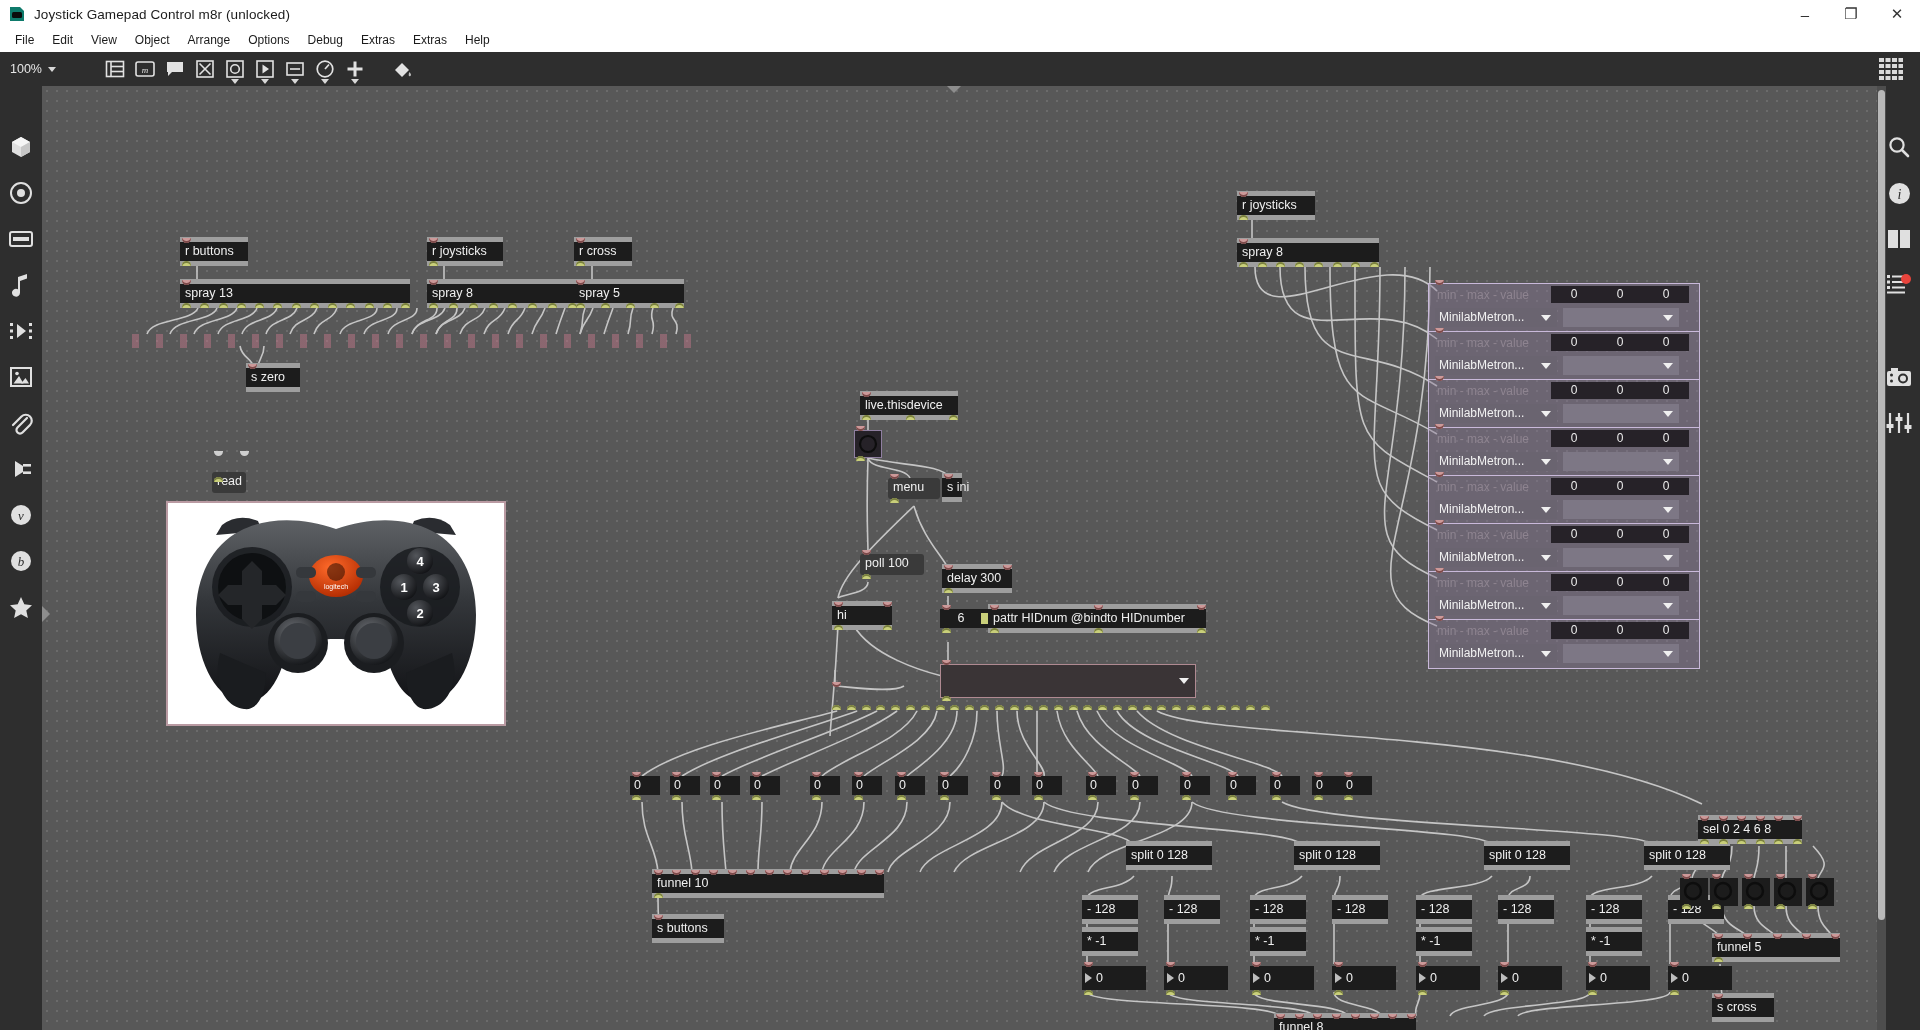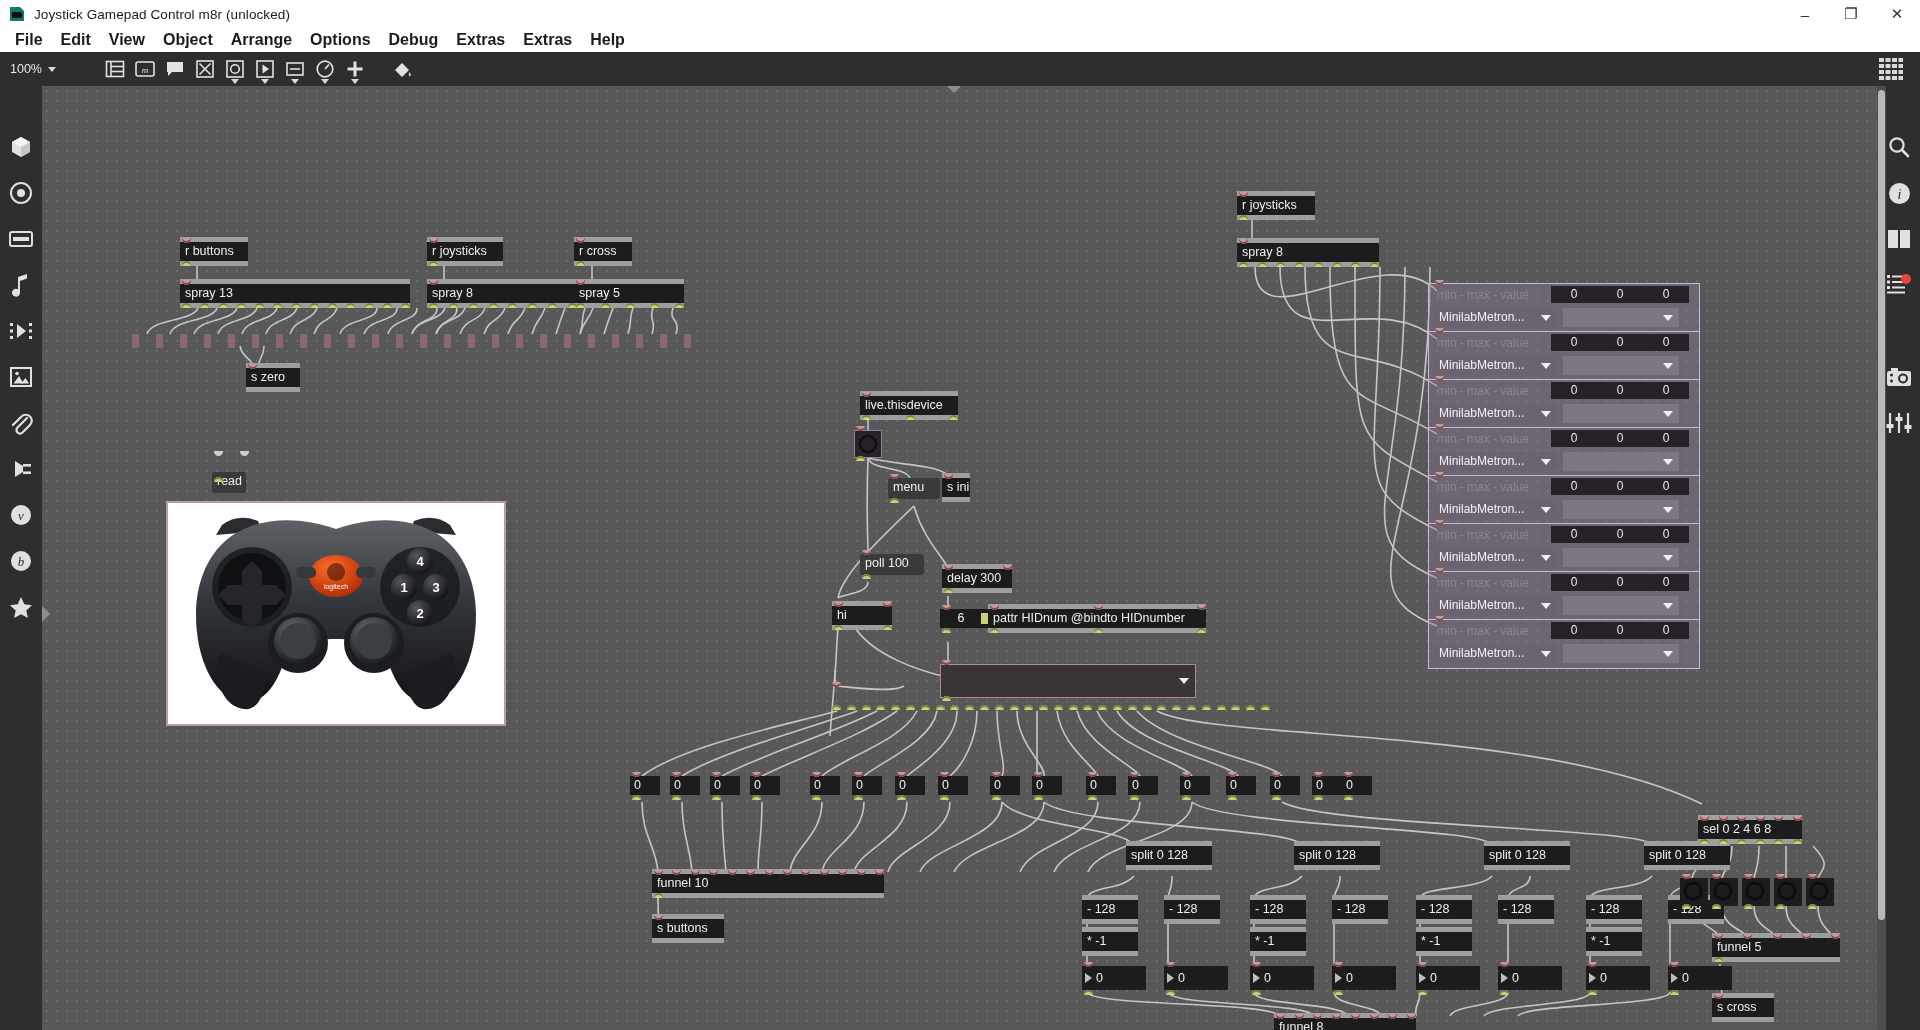--- a/index.html
+++ b/index.html
@@ -11,21 +11,21 @@
     border-bottom:0px solid #ddd; position:relative; }
   #titlebar .appicon { width:18px; height:18px; margin:0 8px 0 8px; }
   #title-text { font-size:13.5px; color:#1b1b1b; letter-spacing:.1px; }
   #wincontrols { position:absolute; right:0; top:0; height:28px; display:flex; }
   #wincontrols div { width:46px; height:28px; display:flex; align-items:center;
     justify-content:center; color:#333; font-size:15px; }
 
   
   #menubar { height:24px; background:#fff; display:flex; align-items:center;
     padding-left:6px; }
-  #menubar span { font-size:16px; color:#1b1b1b; padding:2px 9px;font-weight:bold; }
+  #menubar span { font-size:12px; color:#1b1b1b; padding:2px 9px; }
 
   
   #toolbar { height:34px; background:#2e2e2e; display:flex; align-items:center;
     padding-left:10px; position:relative; }
   #zoomsel { font-size:12.5px; color:#e6e6e6; display:flex; align-items:center; gap:6px;
     margin-right:22px; }
   .tri { width:0;height:0;border-left:4px solid transparent;border-right:4px solid transparent;
     border-top:5px solid #d8d8d8; }
   .tbicon { width:30px; height:34px; display:flex; align-items:center; justify-content:center;
     position:relative; }
@@ -668,21 +668,21 @@
     </div>
     <span class="inl" style="left:814px; top:340px;"></span>
     <span class="outl" style="left:814px; top:370px;"></span>
 
     <div class="msg" style="left:846px; top:392px; width:52px;">
       <span>menu</span>
     </div>
     <span class="inl" style="left:848px; top:388px;"></span>
     <span class="outl" style="left:848px; top:412px;"></span>
 
-    <div class="obj" style="left:900px; top:392px; width:28px;">
+    <div class="obj" style="left:900px; top:392px; width:20px;">
       <span class="pin-top"></span>
       <span>s ini</span>
       <span class="pin-bot"></span>
     </div>
 
     <div class="msg" style="left:818px; top:468px; width:64px;">
       <span>poll 100</span>
     </div>
     <span class="inl" style="left:820px; top:464px;"></span>
     <span class="outl" style="left:820px; top:488px;"></span>

